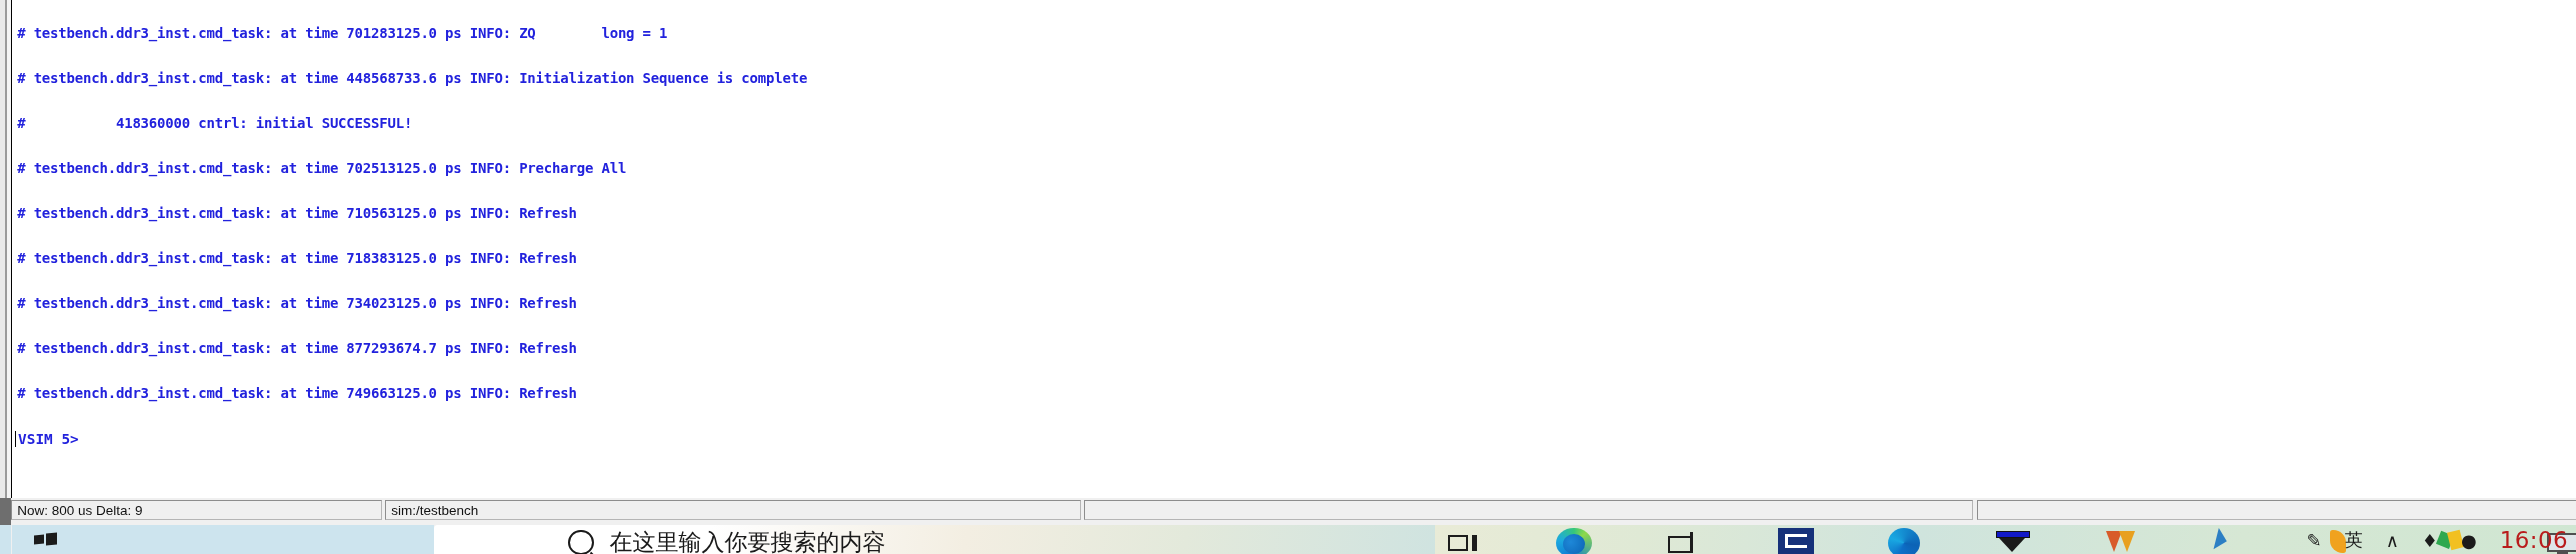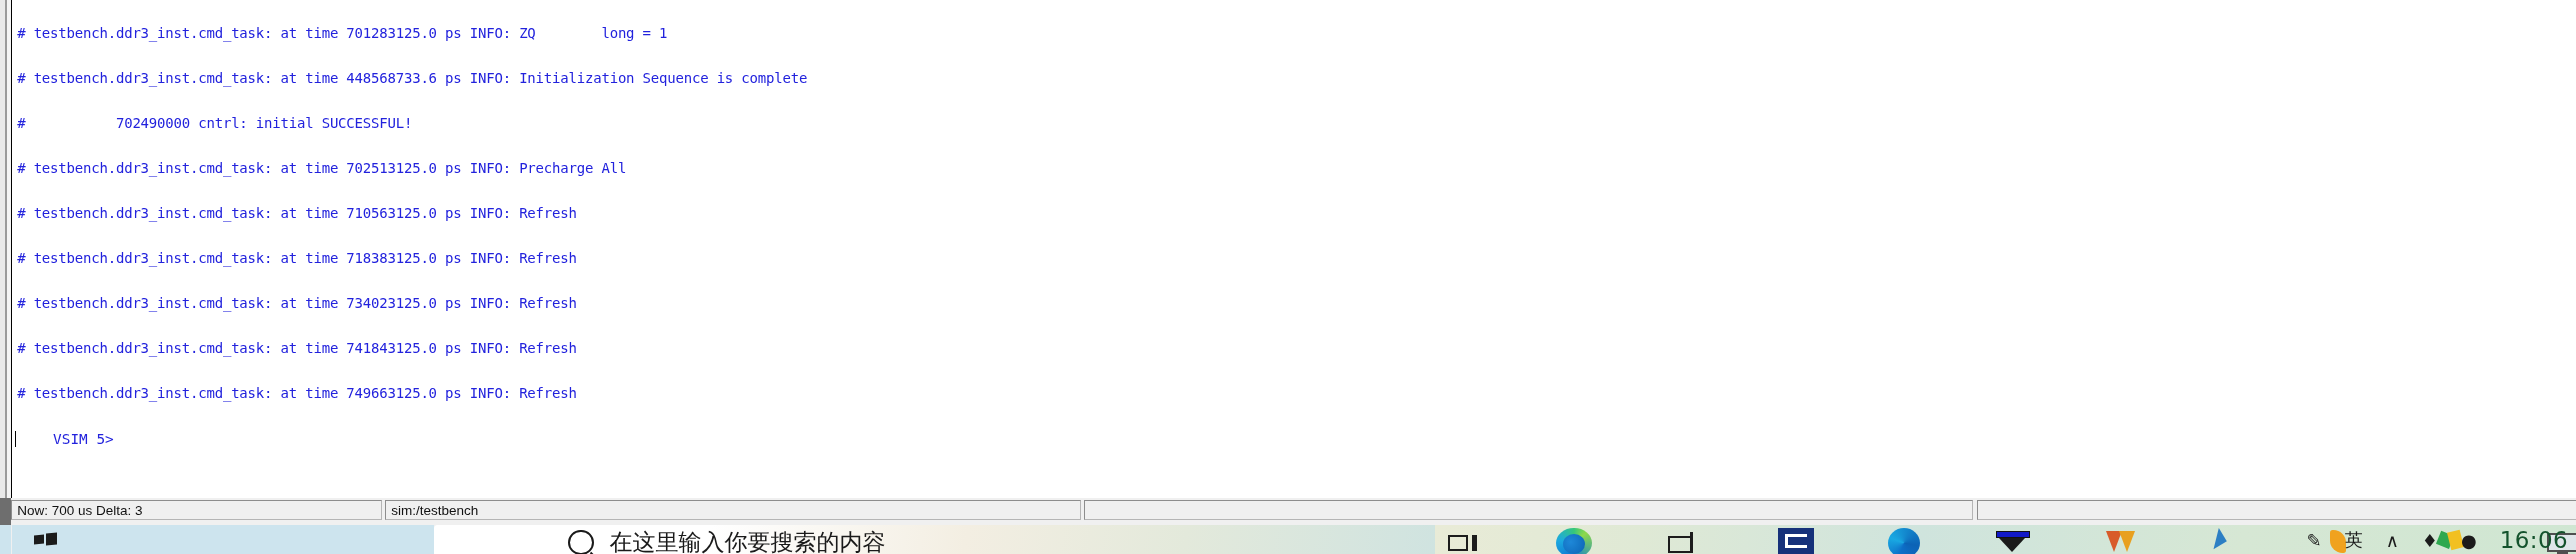--- a/index.html
+++ b/index.html
@@ -38,20 +38,21 @@
   #transcript-pane {
     position: absolute;
     left: 10.8px;
     top: 0;
     width: 2565px;
     height: 498px;
     background: #ffffff;
     border-left: 1.8px solid #000000;
     box-sizing: border-box;
     overflow: hidden;
+    font-weight: bold;
   }
   #transcript-lines {
     position: absolute;
     left: 0;
     top: -4.5px;
     width: 100%;
     font-family: "DejaVu Sans Mono", "Liberation Mono", monospace;
     font-size: 14px;
     line-height: 15px;
     letter-spacing: -0.2px;
@@ -67,21 +68,20 @@
 
   
   #prompt-row {
     position: absolute;
     left: 0;
     top: 429px;
     padding-left: 3.6px;
     height: 20px;
     display: flex;
     align-items: center;
-    gap: 35px;
   }
   #prompt-caret {
     display: inline-block;
     width: 0.9px;
     height: 15.3px;
     background: #000000;
     margin-right: 1.8px;
   }
   #prompt-text {
     font-family: "DejaVu Sans Mono", "Liberation Mono", monospace;
@@ -343,60 +343,60 @@
     padding-right: 20px;
   }
   .tray-glyph {
     font-family: "DejaVu Sans", sans-serif;
     font-size: 18px;
     color: #1b1b1b;
   }
   #tray-clock {
     font-family: "DejaVu Sans", sans-serif;
     font-size: 23px;
-    color: #14532d;
+    color: #b91c1c;
     letter-spacing: 0.4px;
   }
 </style>
 </head>
 <body>
 
 <div id="app-window">
 
   <div id="chrome-outer" class="chrome-strip"></div>
   <div id="chrome-bevel" class="chrome-strip"></div>
   <div id="chrome-inner" class="chrome-strip"></div>
 
   <div id="transcript-pane">
     <div id="transcript-lines">
       <div class="log-line"># testbench.ddr3_inst.cmd_task: at time 701283125.0 ps INFO: ZQ        long = 1</div>
       <div class="log-line"># testbench.ddr3_inst.cmd_task: at time 448568733.6 ps INFO: Initialization Sequence is complete</div>
-      <div class="log-line">#           702490000 cntrl: initial SUCCESSFUL!</div>
+      <div class="log-line">#           418360000 cntrl: initial SUCCESSFUL!</div>
       <div class="log-line"># testbench.ddr3_inst.cmd_task: at time 702513125.0 ps INFO: Precharge All</div>
       <div class="log-line"># testbench.ddr3_inst.cmd_task: at time 710563125.0 ps INFO: Refresh</div>
       <div class="log-line"># testbench.ddr3_inst.cmd_task: at time 718383125.0 ps INFO: Refresh</div>
       <div class="log-line"># testbench.ddr3_inst.cmd_task: at time 734023125.0 ps INFO: Refresh</div>
-      <div class="log-line"># testbench.ddr3_inst.cmd_task: at time 741843125.0 ps INFO: Refresh</div>
+      <div class="log-line"># testbench.ddr3_inst.cmd_task: at time 877293674.7 ps INFO: Refresh</div>
       <div class="log-line"># testbench.ddr3_inst.cmd_task: at time 749663125.0 ps INFO: Refresh</div>
       
       
       
       
       
     </div>
 
     <div id="prompt-row">
       <span id="prompt-caret"></span>
       <span id="prompt-text">VSIM 5&gt;</span>
     </div>
   </div>
 
   <div id="gutter-dark"></div>
   <div id="statusbar">
-    <div id="status-now" class="status-cell">Now: 700 us  Delta: 3</div>
+    <div id="status-now" class="status-cell">Now: 800 us  Delta: 9</div>
     <div id="status-sim" class="status-cell">sim:/testbench</div>
     <div id="status-mid" class="status-cell"></div>
     <div id="status-right" class="status-cell"></div>
   </div>
   <div id="gutter-light"></div>
 
   <div id="taskbar">
     <div id="taskbar-bg-left"></div>
     <div id="taskbar-bg-search"></div>
     <div id="taskbar-bg-gradient-fill"></div>

